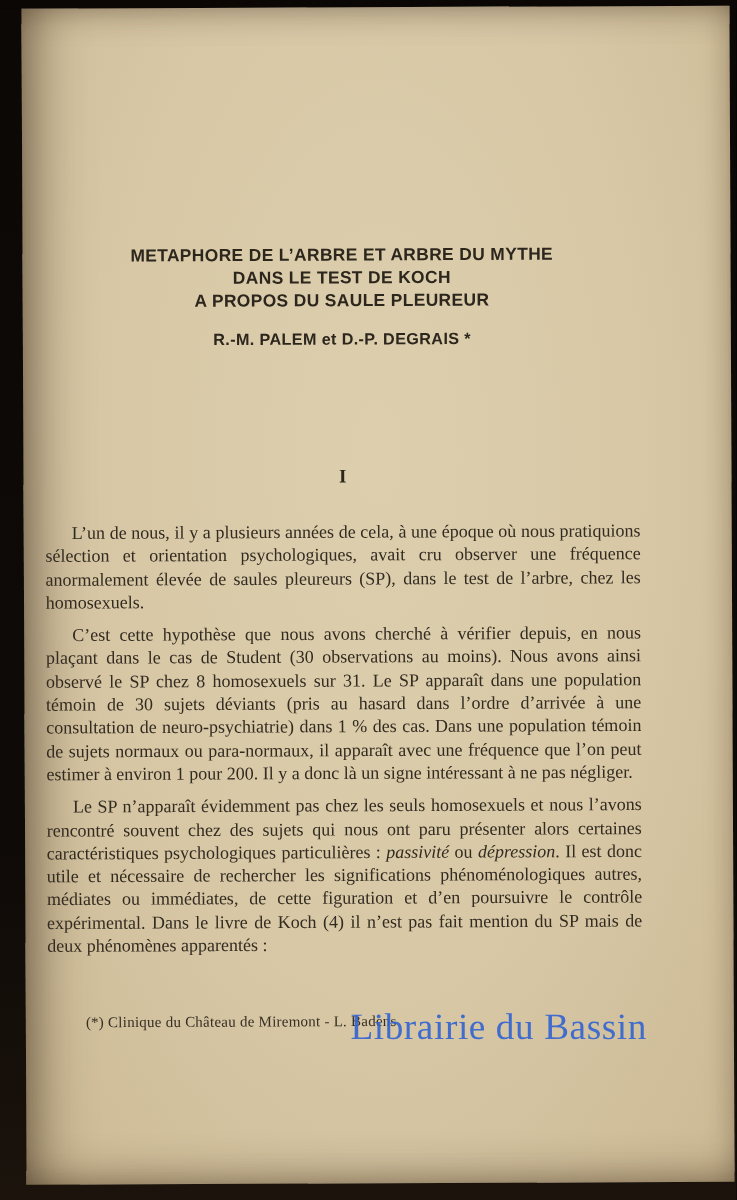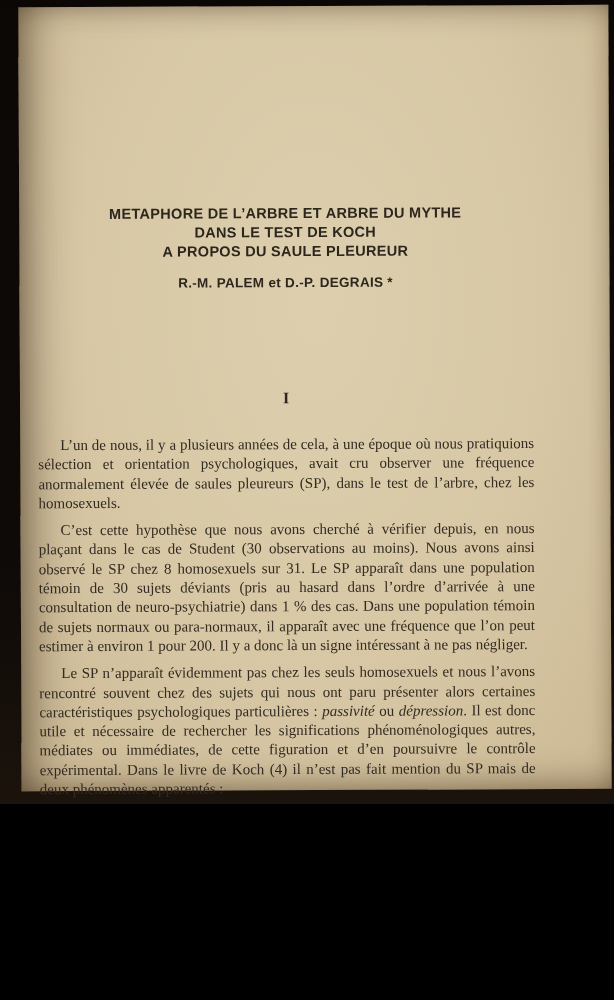--- a/index.html
+++ b/index.html
@@ -3,21 +3,21 @@
 <meta charset="utf-8">
 <style>
   html, body {
     margin: 0;
     padding: 0;
     background: #000;
   }
   .photo {
     position: relative;
     width: 614px;
-    height: 804px;
+    height: 1000px;
     overflow: hidden;
     background: linear-gradient(180deg, #0b0806 0%, #0e0a07 70%, #1b130c 100%);
     font-family: "Liberation Serif", serif;
   }
   .paper {
     position: absolute;
     left: 20px;
     top: 6px;
     right: 4px;
     bottom: 14px;

